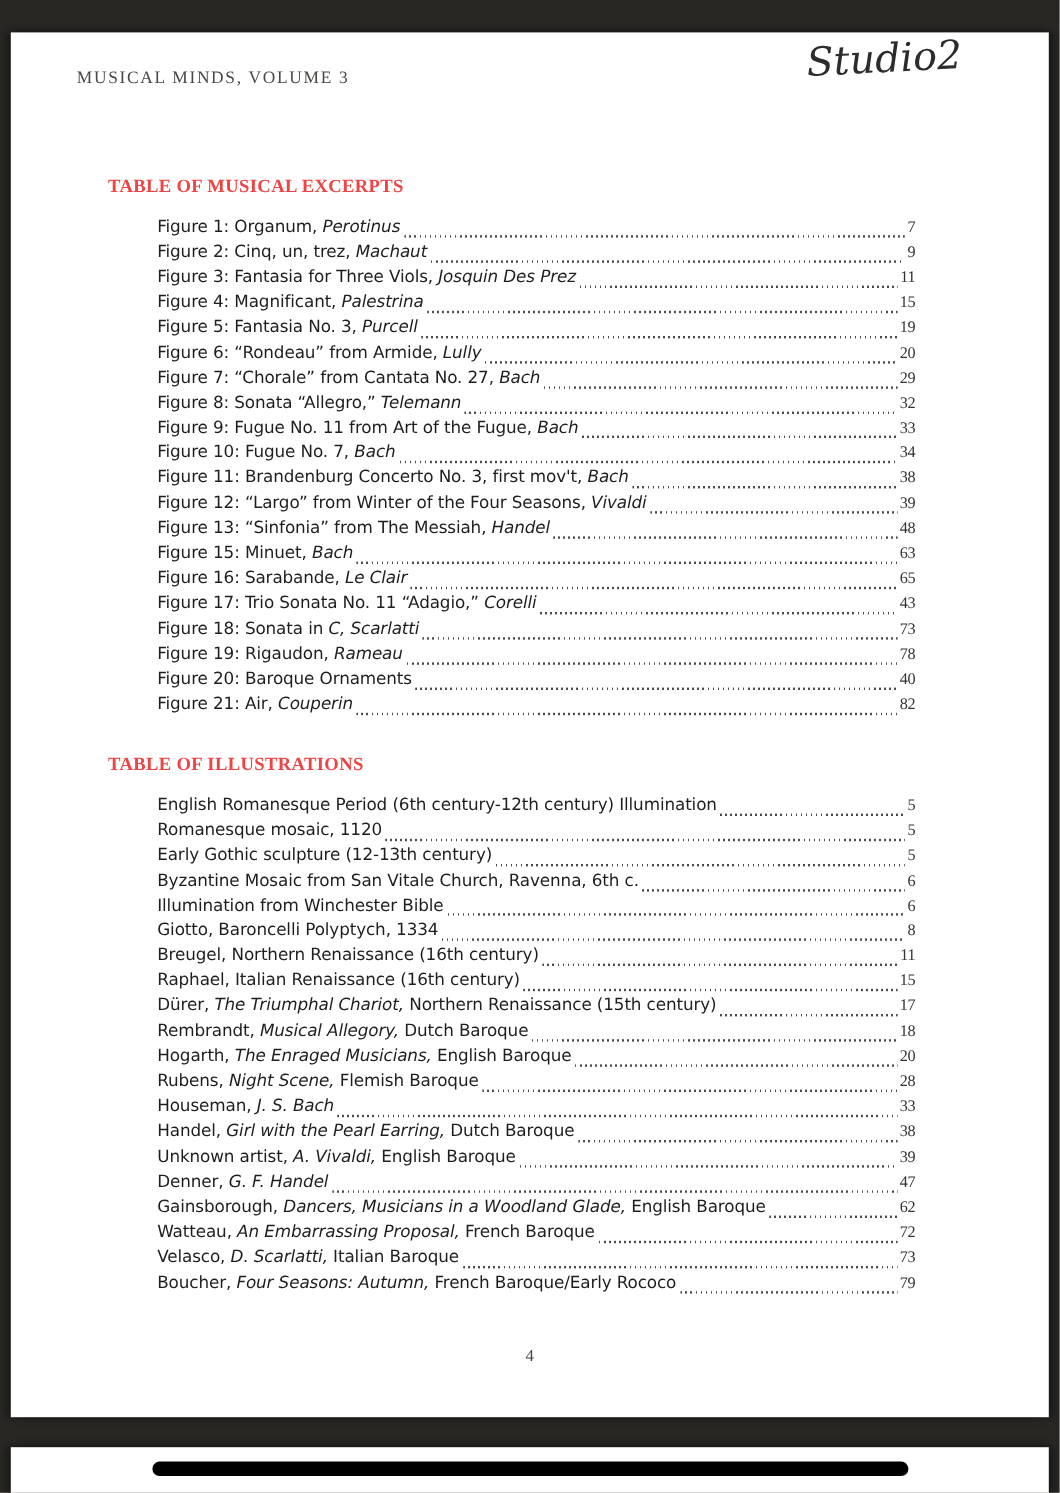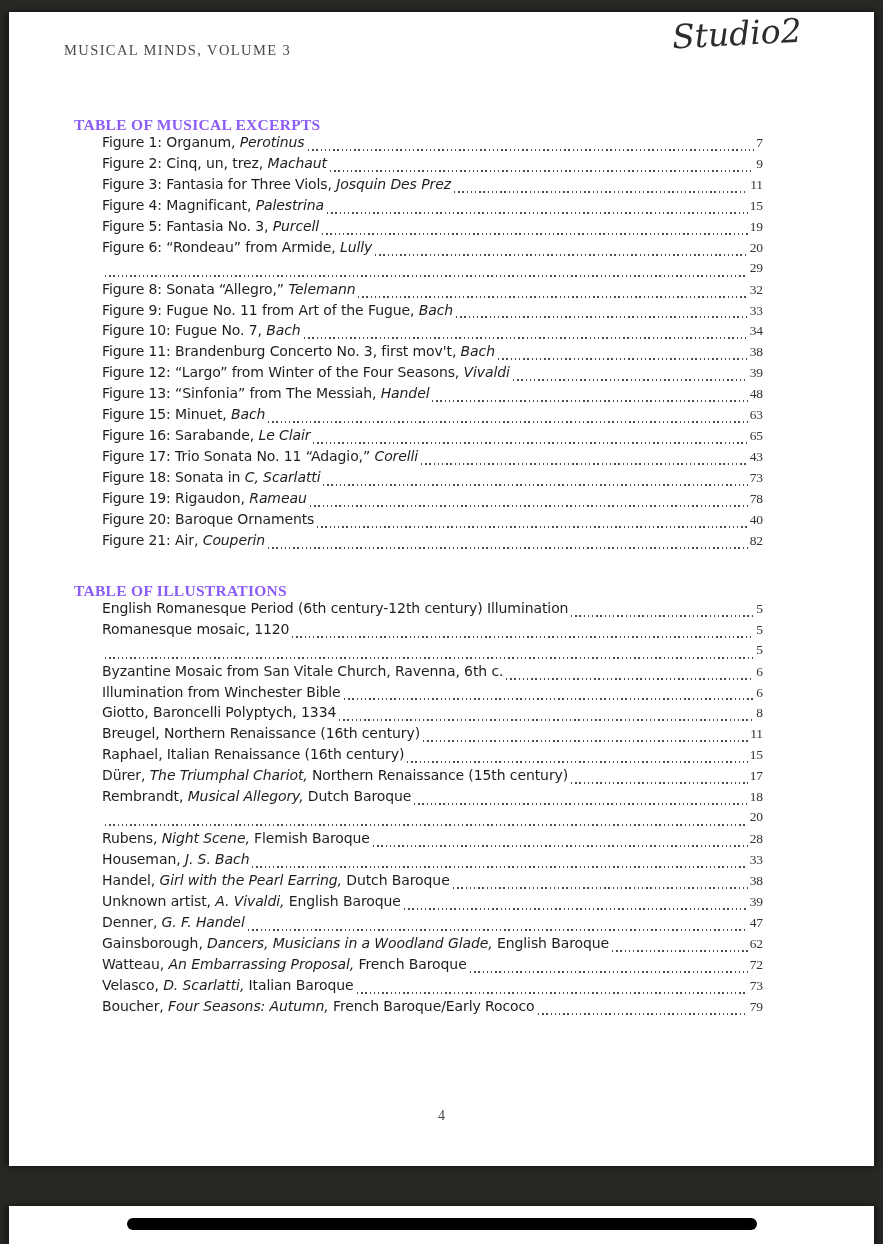--- a/index.html
+++ b/index.html
@@ -10,21 +10,21 @@
     overflow: hidden;
     font-family: "DejaVu Sans", sans-serif;
   }
   .page {
     position: absolute;
     left: 9px;
     width: 865px;
     background: #ffffff;
     box-shadow: -4px 0 6px rgba(0,0,0,0.35), 4px 0 6px rgba(0,0,0,0.35);
   }
-  #page1 { top: 12px; height: 1154px; }
+  #page1 { top: 27px; height: 1154px; }
   #page2 { top: 1206px; height: 38px; }
 
   .running-title {
     position: absolute; left: 55px; top: 30px;
     font-family: "Liberation Serif", serif;
     font-size: 14.5px; letter-spacing: 1.4px;
     color: #4a4946;
   }
   .logo {
     position: absolute; right: 72px; top: 2px;
@@ -33,28 +33,28 @@
     font-size: 33px; color: #2d2c2a;
     transform: rotate(-3deg);
   }
 
   .content {
     position: absolute; left: 65px; top: 104px; width: 689px;
   }
   .toc-section { margin: 0; }
   .toc-section + .toc-section { margin-top: 29px; }
   .toc-heading {
-    margin: 0; padding: 0;
+    margin: 16px; padding: 0;
     font-family: "Liberation Serif", serif;
     font-size: 15.5px; font-weight: bold;
     letter-spacing: 0.3px;
-    color: #8b5cf6;
+    color: #ef4444;
     line-height: 18px;
   }
-  .toc-list { margin-left: 28px; }
+  .toc-list { margin-left: 57px; }
   .entry {
     display: flex; align-items: baseline;
     height: 20.95px;
     font-size: 14px; color: #1e1e1e;
     white-space: nowrap;
     letter-spacing: -0.1px;
   }
   .entry i { font-style: italic; }
   .leader {
     flex: 1; min-width: 8px;
@@ -116,20 +116,21 @@
             <span class="etext"><span>Figure 5: Fantasia No. 3, </span><i>Purcell</i></span>
             <span class="leader"></span>
             <span class="pgnum">19</span>
           </div>
           <div class="entry">
             <span class="etext"><span>Figure 6: “Rondeau” from Armide, </span><i>Lully</i></span>
             <span class="leader"></span>
             <span class="pgnum">20</span>
           </div>
           <div class="entry">
+            <span class="etext"><span>Figure 7: “Chorale” from Cantata No. 27, </span><i>Bach</i></span>
             <span class="leader"></span>
             <span class="pgnum">29</span>
           </div>
           <div class="entry">
             <span class="etext"><span>Figure 8: Sonata “Allegro,” </span><i>Telemann</i></span>
             <span class="leader"></span>
             <span class="pgnum">32</span>
           </div>
           <div class="entry">
             <span class="etext"><span>Figure 9: Fugue No. 11 from Art of the Fugue, </span><i>Bach</i></span>
@@ -200,20 +201,21 @@
             <span class="etext"><span>English Romanesque Period (6th century-12th century) Illumination</span></span>
             <span class="leader"></span>
             <span class="pgnum">5</span>
           </div>
           <div class="entry">
             <span class="etext"><span>Romanesque mosaic, 1120</span></span>
             <span class="leader"></span>
             <span class="pgnum">5</span>
           </div>
           <div class="entry">
+            <span class="etext"><span>Early Gothic sculpture (12-13th century)</span></span>
             <span class="leader"></span>
             <span class="pgnum">5</span>
           </div>
           <div class="entry">
             <span class="etext"><span>Byzantine Mosaic from San Vitale Church, Ravenna, 6th c.</span></span>
             <span class="leader"></span>
             <span class="pgnum">6</span>
           </div>
           <div class="entry">
             <span class="etext"><span>Illumination from Winchester Bible</span></span>
@@ -239,20 +241,21 @@
             <span class="etext"><span>Dürer, </span><i>The Triumphal Chariot,</i><span> Northern Renaissance (15th century)</span></span>
             <span class="leader"></span>
             <span class="pgnum">17</span>
           </div>
           <div class="entry">
             <span class="etext"><span>Rembrandt, </span><i>Musical Allegory,</i><span> Dutch Baroque</span></span>
             <span class="leader"></span>
             <span class="pgnum">18</span>
           </div>
           <div class="entry">
+            <span class="etext"><span>Hogarth, </span><i>The Enraged Musicians,</i><span> English Baroque</span></span>
             <span class="leader"></span>
             <span class="pgnum">20</span>
           </div>
           <div class="entry">
             <span class="etext"><span>Rubens, </span><i>Night Scene,</i><span> Flemish Baroque</span></span>
             <span class="leader"></span>
             <span class="pgnum">28</span>
           </div>
           <div class="entry">
             <span class="etext"><span>Houseman, </span><i>J. S. Bach</i></span>

